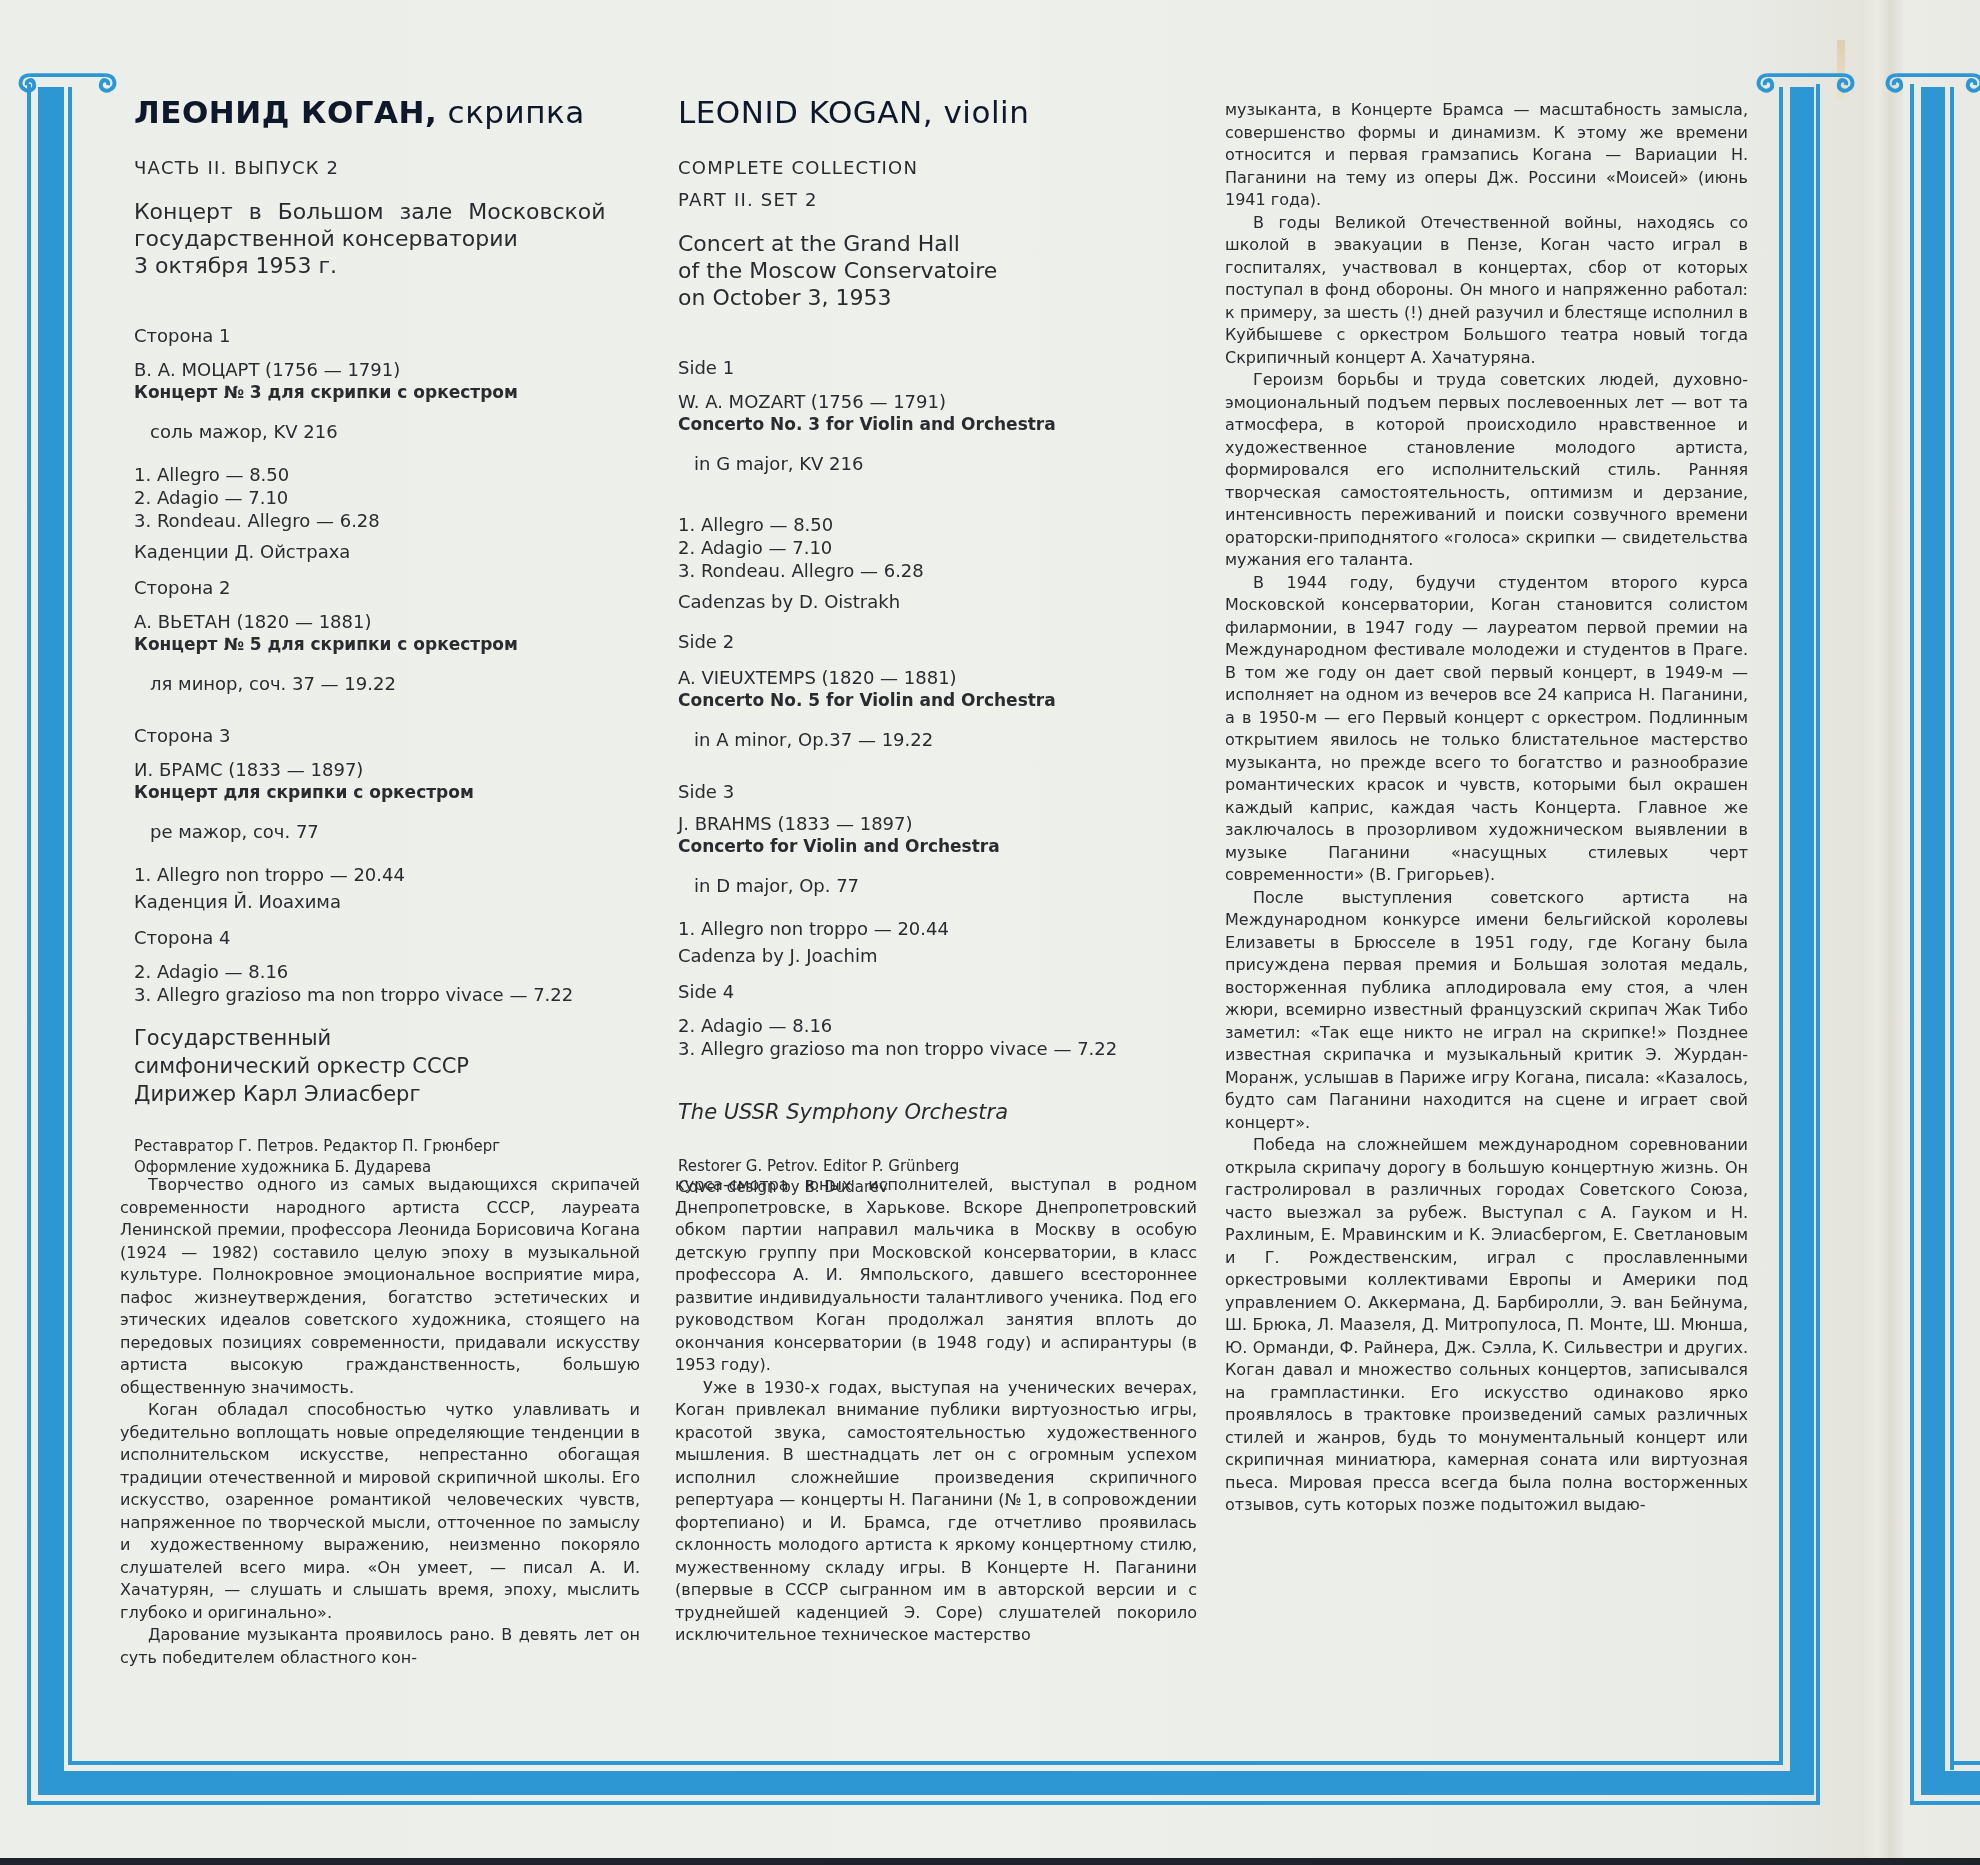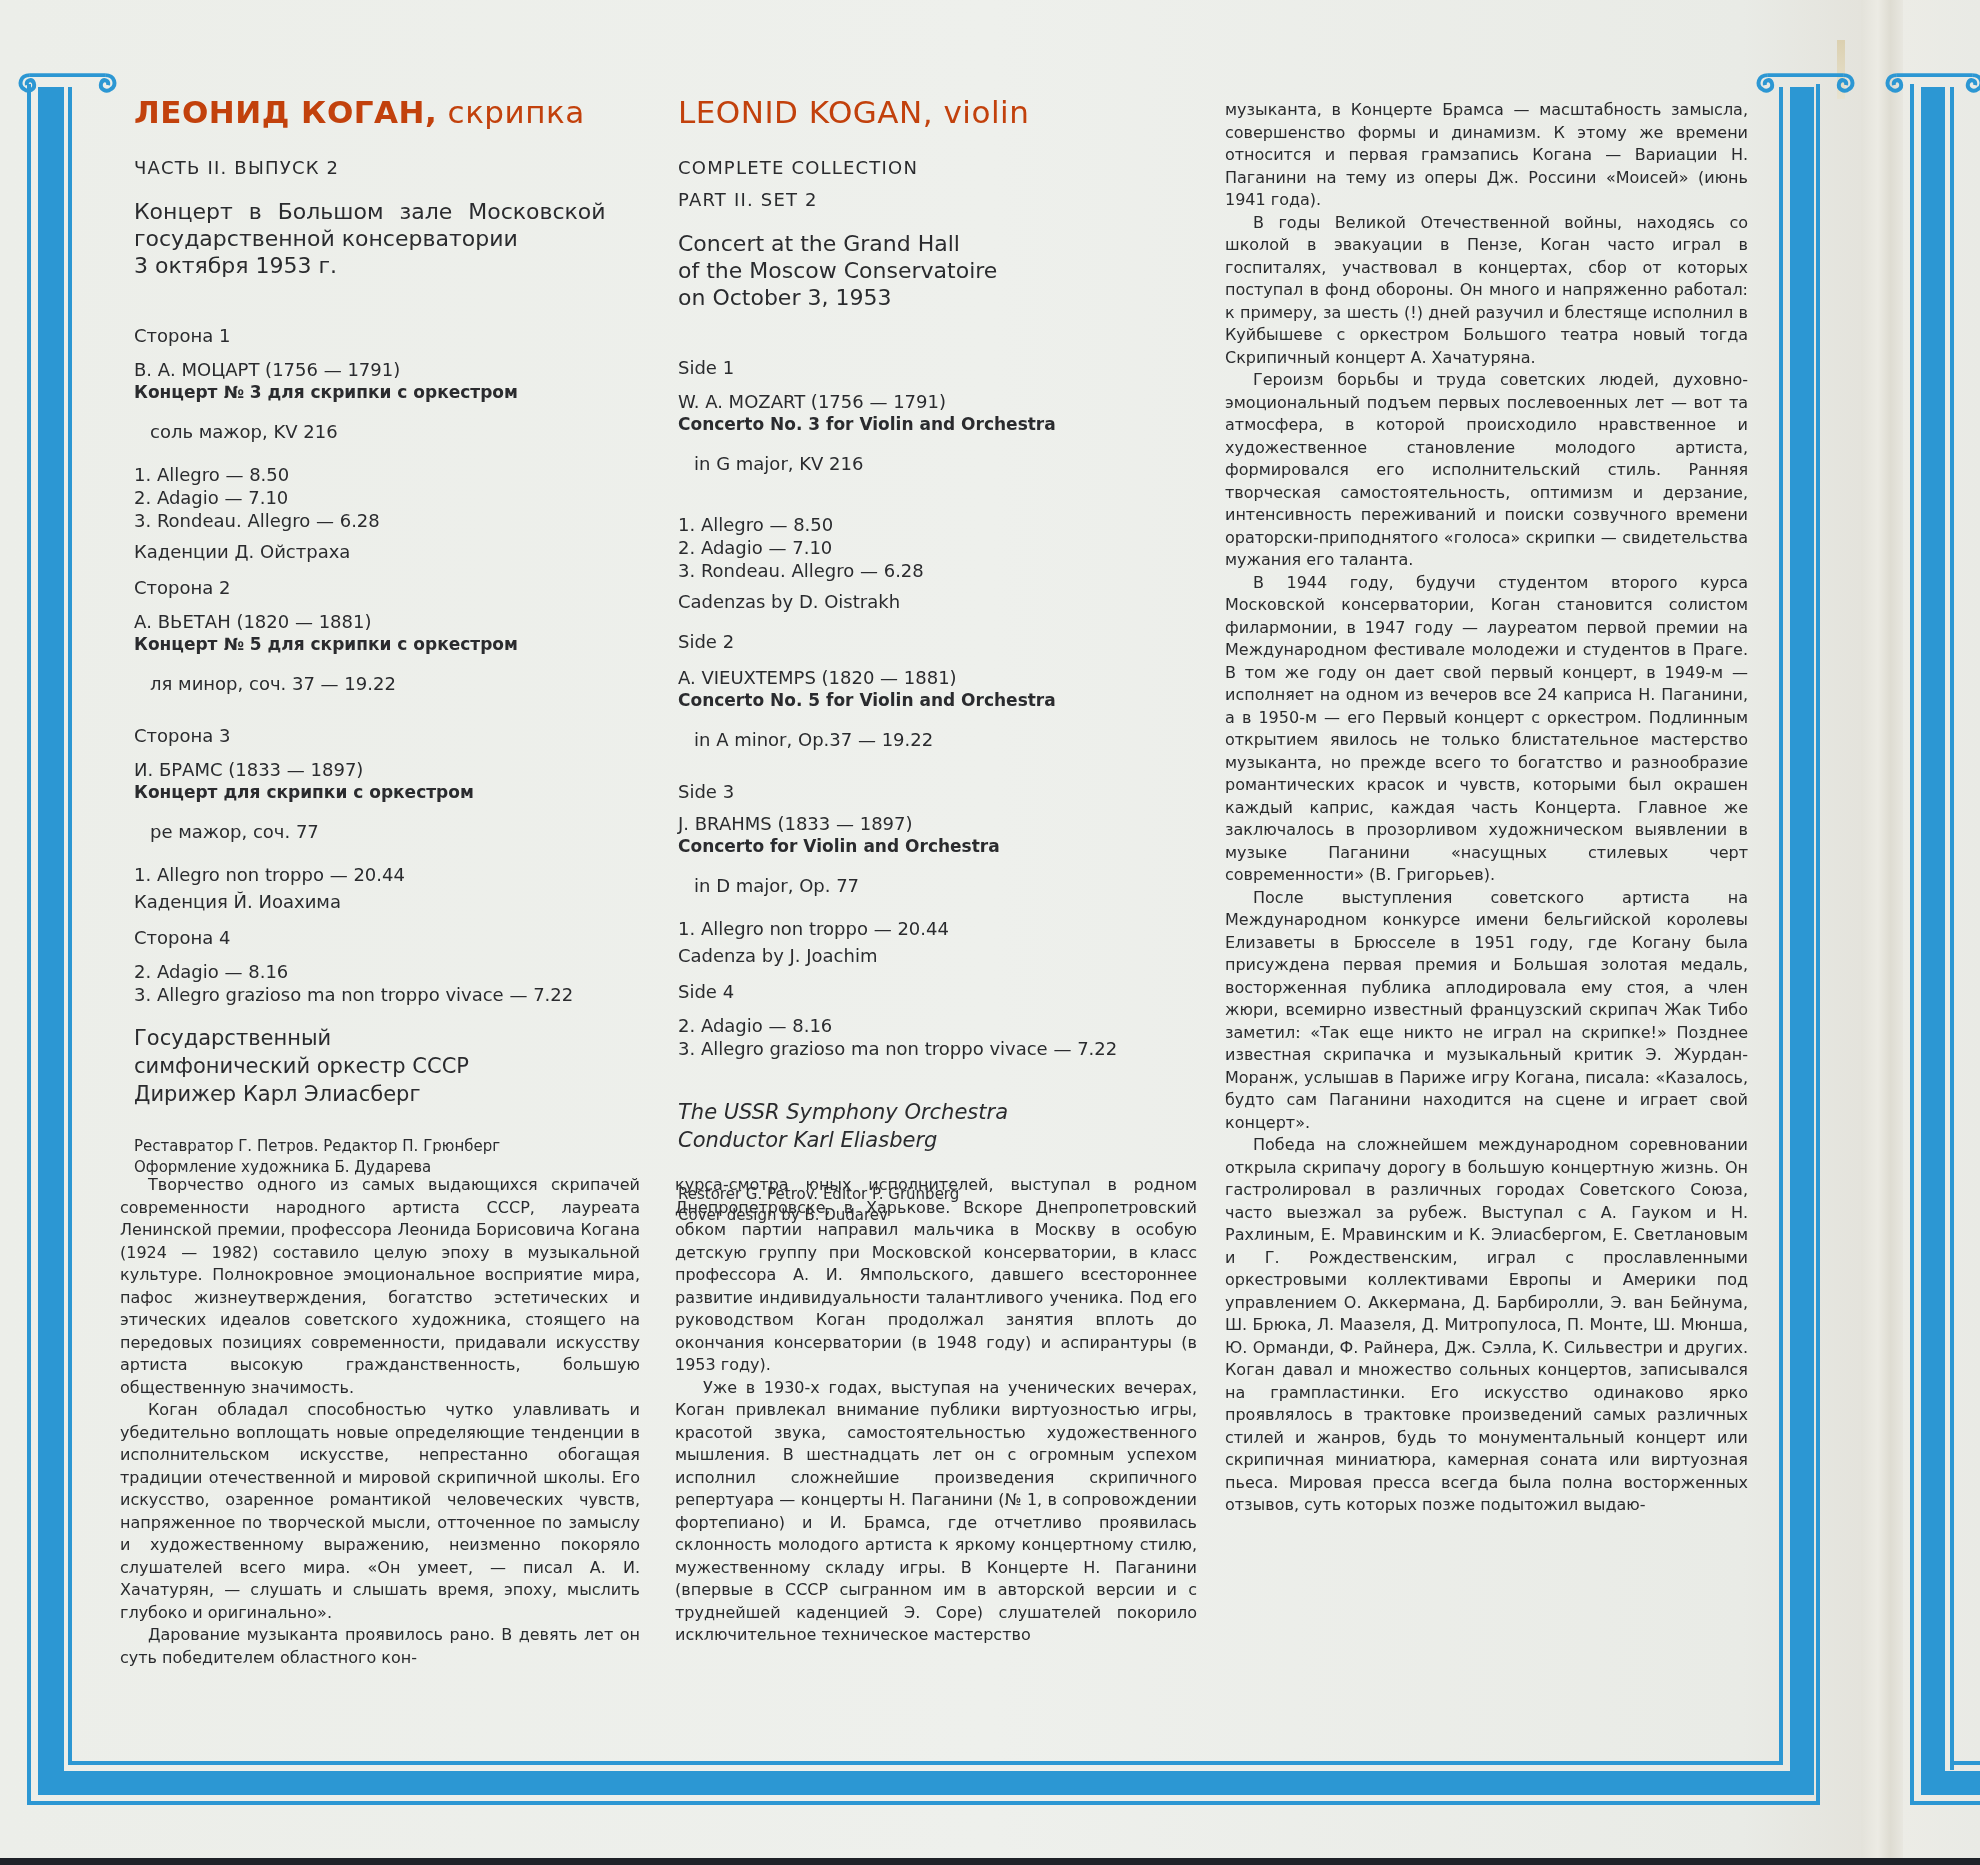--- a/index.html
+++ b/index.html
@@ -22,21 +22,21 @@
   .stain { position:absolute; left:1837px; top:40px; width:8px; height:59px; background:linear-gradient(#d9cba5,#e8e2cc); opacity:.8; }
 
   .capital { position:absolute; }
   .capital svg { display:block; }
 
   .col { position:absolute; }
   .c1 { left:134px; top:94px; width:520px; }
   .c2 { left:678px; top:94px; width:535px; }
   .c3 { left:1225px; top:99px; width:523px; }
 
-  .h-title { font-size:31px; font-weight:bold; letter-spacing:0.5px; color:#c2410c; margin:0 0 22px 0; white-space:nowrap;}
+  .h-title { font-size:31px; font-weight:bold; letter-spacing:0.5px; color:#0f172a; margin:0 0 22px 0; white-space:nowrap;}
   .h-title .light { font-weight:normal; }
   .caps { font-size:18px; letter-spacing:1.2px; margin:0; line-height:32px; text-transform:none; }
   .concert { font-size:22px; line-height:27px; margin:14px 0 0 0; }
   .side { font-size:18px; margin:0; }
   .composer { font-size:18px; margin:0; line-height:23px; }
   .work { font-size:17px; font-weight:bold; margin:0; line-height:23px; }
   .sub { font-size:18px; margin:16px; line-height:23px; }
   .track { font-size:18px; margin:0; line-height:23px; }
   .note { font-size:18px; margin:0; line-height:23px; }
   .orch { font-size:21px; line-height:28px; margin:0; }
@@ -199,21 +199,20 @@
 
   <div style="height:14px"></div>
   <p class="side">Side 4</p>
   <div style="height:12px"></div>
   <p class="track">2. Adagio — 8.16</p>
   <p class="track" style="white-space:nowrap;">3. Allegro grazioso ma non troppo vivace — 7.22</p>
 
   <div style="height:38px"></div>
   <div>
     <p class="orch it">The USSR Symphony Orchestra</p>
-    <p class="orch it">Conductor Karl Eliasberg</p>
   </div>
   <div style="height:30px"></div>
   <p class="credits">Restorer G. Petrov. Editor P. Grünberg</p>
   <p class="credits">Cover design by B. Dudarev</p>
 </div>
 
 <div class="body-text bt1">
   <p>Творчество одного из самых выдающихся скрипачей современности народного артиста СССР, лауреата Ленинской премии, профессора Леонида Борисовича Когана (1924 — 1982) составило целую эпоху в музыкальной культуре. Полнокровное эмоциональное восприятие мира, пафос жизнеутверждения, богатство эстетических и этических идеалов советского художника, стоящего на передовых позициях современности, придавали искусству артиста высокую гражданственность, большую общественную значимость.</p>
   <p>Коган обладал способностью чутко улавливать и убедительно воплощать новые определяющие тенденции в исполнительском искусстве, непрестанно обогащая традиции отечественной и мировой скрипичной школы. Его искусство, озаренное романтикой человеческих чувств, напряженное по творческой мысли, отточенное по замыслу и художественному выражению, неизменно покоряло слушателей всего мира. «Он умеет, — писал А. И. Хачатурян, — слушать и слышать время, эпоху, мыслить глубоко и оригинально».</p>
   <p>Дарование музыканта проявилось рано. В девять лет он суть победителем областного кон-</p>

